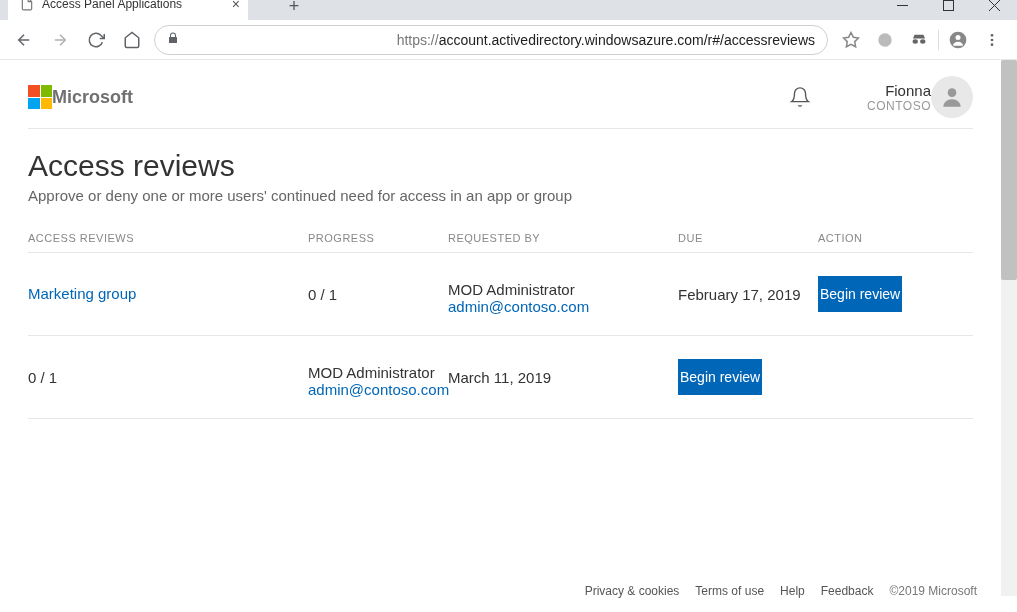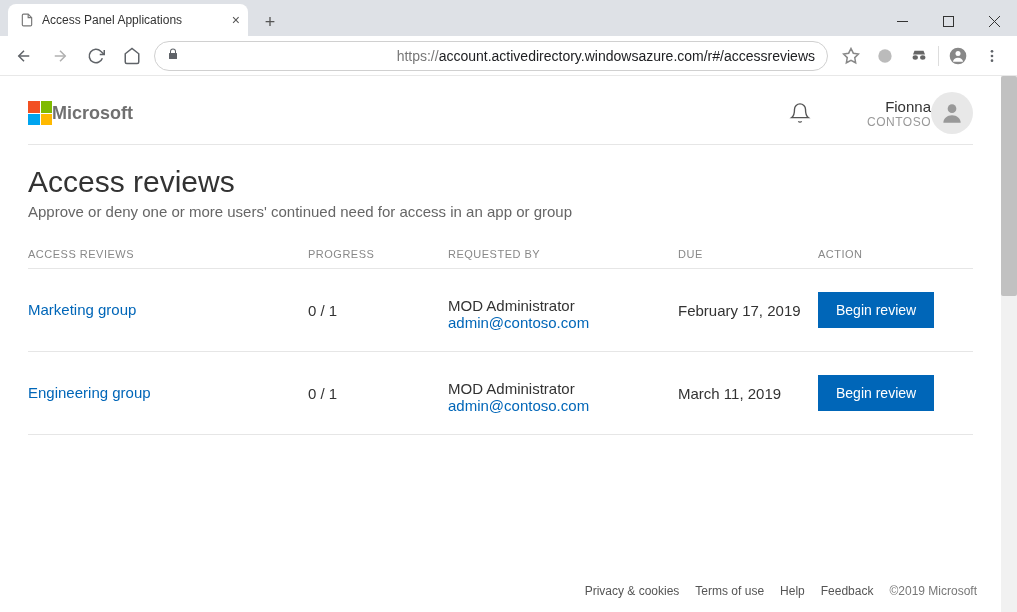--- a/index.html
+++ b/index.html
@@ -7,24 +7,25 @@
       font-family: "Segoe UI", -apple-system, sans-serif;
       background: #fff;
       width: 1017px;
       height: 612px;
       overflow: hidden;
       color: #333;
     }
     
     .browser-chrome { background: #fff; }
     .tab-strip {
-      height: 36px;
+      height: 20px;
       background: #dee1e6;
       display: flex;
       align-items: flex-end;
+      gap: 24px;
     }
     .tab {
       background: #fff;
       height: 32px;
       border-radius: 8px 8px 0 0;
       display: flex;
       align-items: center;
       padding: 0 8px 0 12px;
       gap: 8px;
       font-size: 12px;
@@ -222,21 +223,21 @@
       display: block;
       color: #0066b8;
       text-decoration: none;
     }
     .cell-due { font-size: 15px; color: #333; }
     .begin-btn {
       background: #0066b8;
       color: #fff;
       border: none;
       font-size: 14px;
-      padding: 10px 18px;
+      padding: 10px 2px;
       cursor: pointer;
     }
     .page-footer {
       position: absolute;
       bottom: 14px;
       right: 40px;
       font-size: 12px;
       color: #777;
       display: flex;
       gap: 16px;
@@ -400,21 +401,20 @@
         <div class="cell-progress">0 / 1</div>
         <div class="cell-requested">
           <span>MOD Administrator</span>
           <a href="#">admin@contoso.com</a>
         </div>
         <div class="cell-due">February 17, 2019</div>
         <div><button class="begin-btn">Begin review</button></div>
       </div>
 
       <div class="table-row">
-        <div class="cell-name"><a href="#">Engineering group</a></div>
         <div class="cell-progress">0 / 1</div>
         <div class="cell-requested">
           <span>MOD Administrator</span>
           <a href="#">admin@contoso.com</a>
         </div>
         <div class="cell-due">March 11, 2019</div>
         <div><button class="begin-btn">Begin review</button></div>
       </div>
     </div>
 

